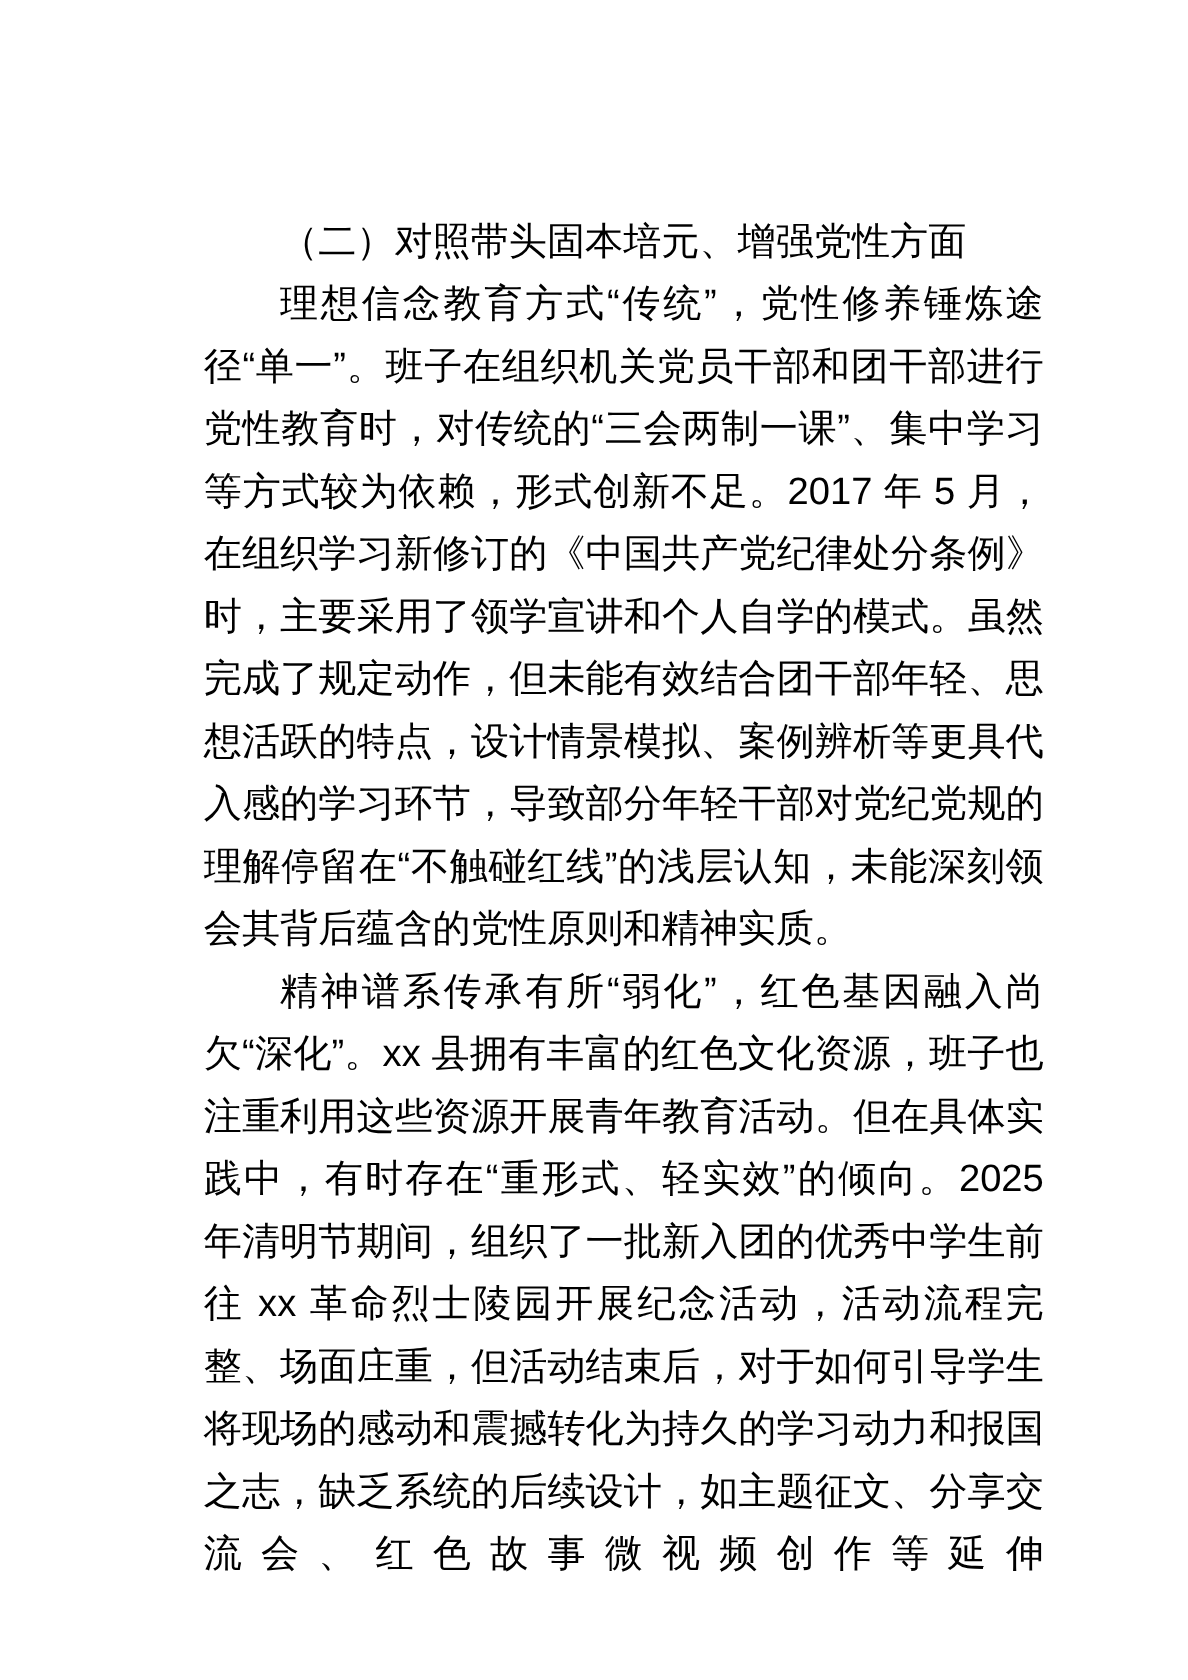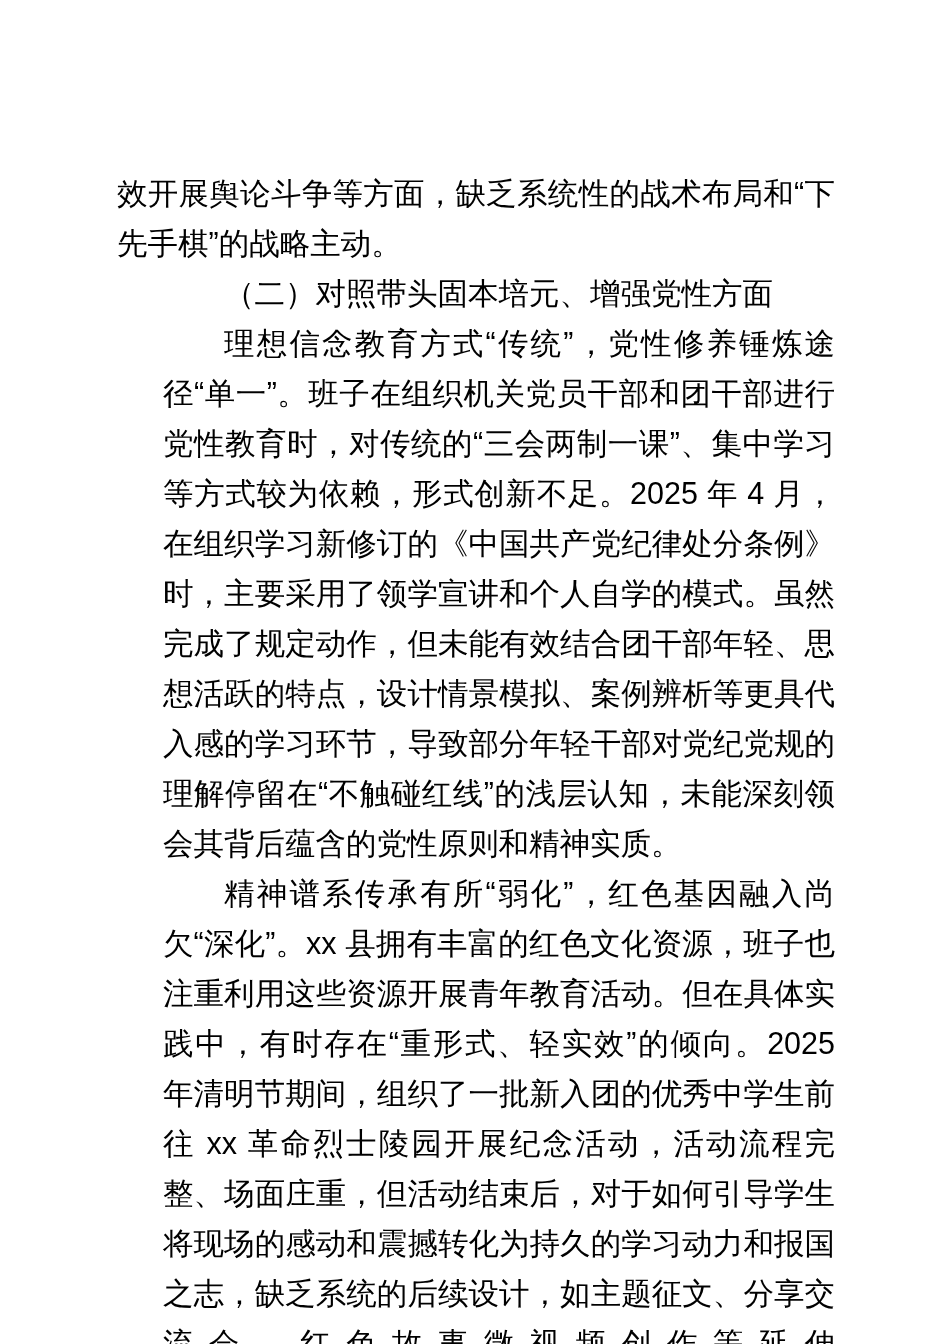--- a/index.html
+++ b/index.html
@@ -53,22 +53,21 @@
   .para.no-stretch::after {
     content: none;
   }
 </style>
 </head>
 <body style="background-color: rgb(255, 255, 255);">
 
 <div class="page">
   <div class="doc-body">
 
-    <p class="para no-stretch">效开展舆论斗争等方面，缺乏系统性的战术布局和“下先手棋”的战略主动。</p>
 
     <p class="para indent no-stretch">（二）对照带头固本培元、增强党性方面</p>
 
-    <p class="para indent no-stretch">理想信念教育方式“传统”，党性修养锤炼途径“单一”。班子在组织机关党员干部和团干部进行党性教育时，对传统的“三会两制一课”、集中学习等方式较为依赖，形式创新不足。2025 年 4 月，在组织学习新修订的《中国共产党纪律处分条例》时，主要采用了领学宣讲和个人自学的模式。虽然完成了规定动作，但未能有效结合团干部年轻、思想活跃的特点，设计情景模拟、案例辨析等更具代入感的学习环节，导致部分年轻干部对党纪党规的理解停留在“不触碰红线”的浅层认知，未能深刻领会其背后蕴含的党性原则和精神实质。</p>
+    <p class="para indent no-stretch">理想信念教育方式“传统”，党性修养锤炼途径“单一”。班子在组织机关党员干部和团干部进行党性教育时，对传统的“三会两制一课”、集中学习等方式较为依赖，形式创新不足。2017 年 5 月，在组织学习新修订的《中国共产党纪律处分条例》时，主要采用了领学宣讲和个人自学的模式。虽然完成了规定动作，但未能有效结合团干部年轻、思想活跃的特点，设计情景模拟、案例辨析等更具代入感的学习环节，导致部分年轻干部对党纪党规的理解停留在“不触碰红线”的浅层认知，未能深刻领会其背后蕴含的党性原则和精神实质。</p>
 
     <p class="para indent">精神谱系传承有所“弱化”，红色基因融入尚欠“深化”。xx 县拥有丰富的红色文化资源，班子也注重利用这些资源开展青年教育活动。但在具体实践中，有时存在“重形式、轻实效”的倾向。2025 年清明节期间，组织了一批新入团的优秀中学生前往 xx 革命烈士陵园开展纪念活动，活动流程完整、场面庄重，但活动结束后，对于如何引导学生将现场的感动和震撼转化为持久的学习动力和报国之志，缺乏系统的后续设计，如主题征文、分享交流会、红色故事微视频创作等延伸</p>
 
   </div>
 </div>
 
 </body></html>

